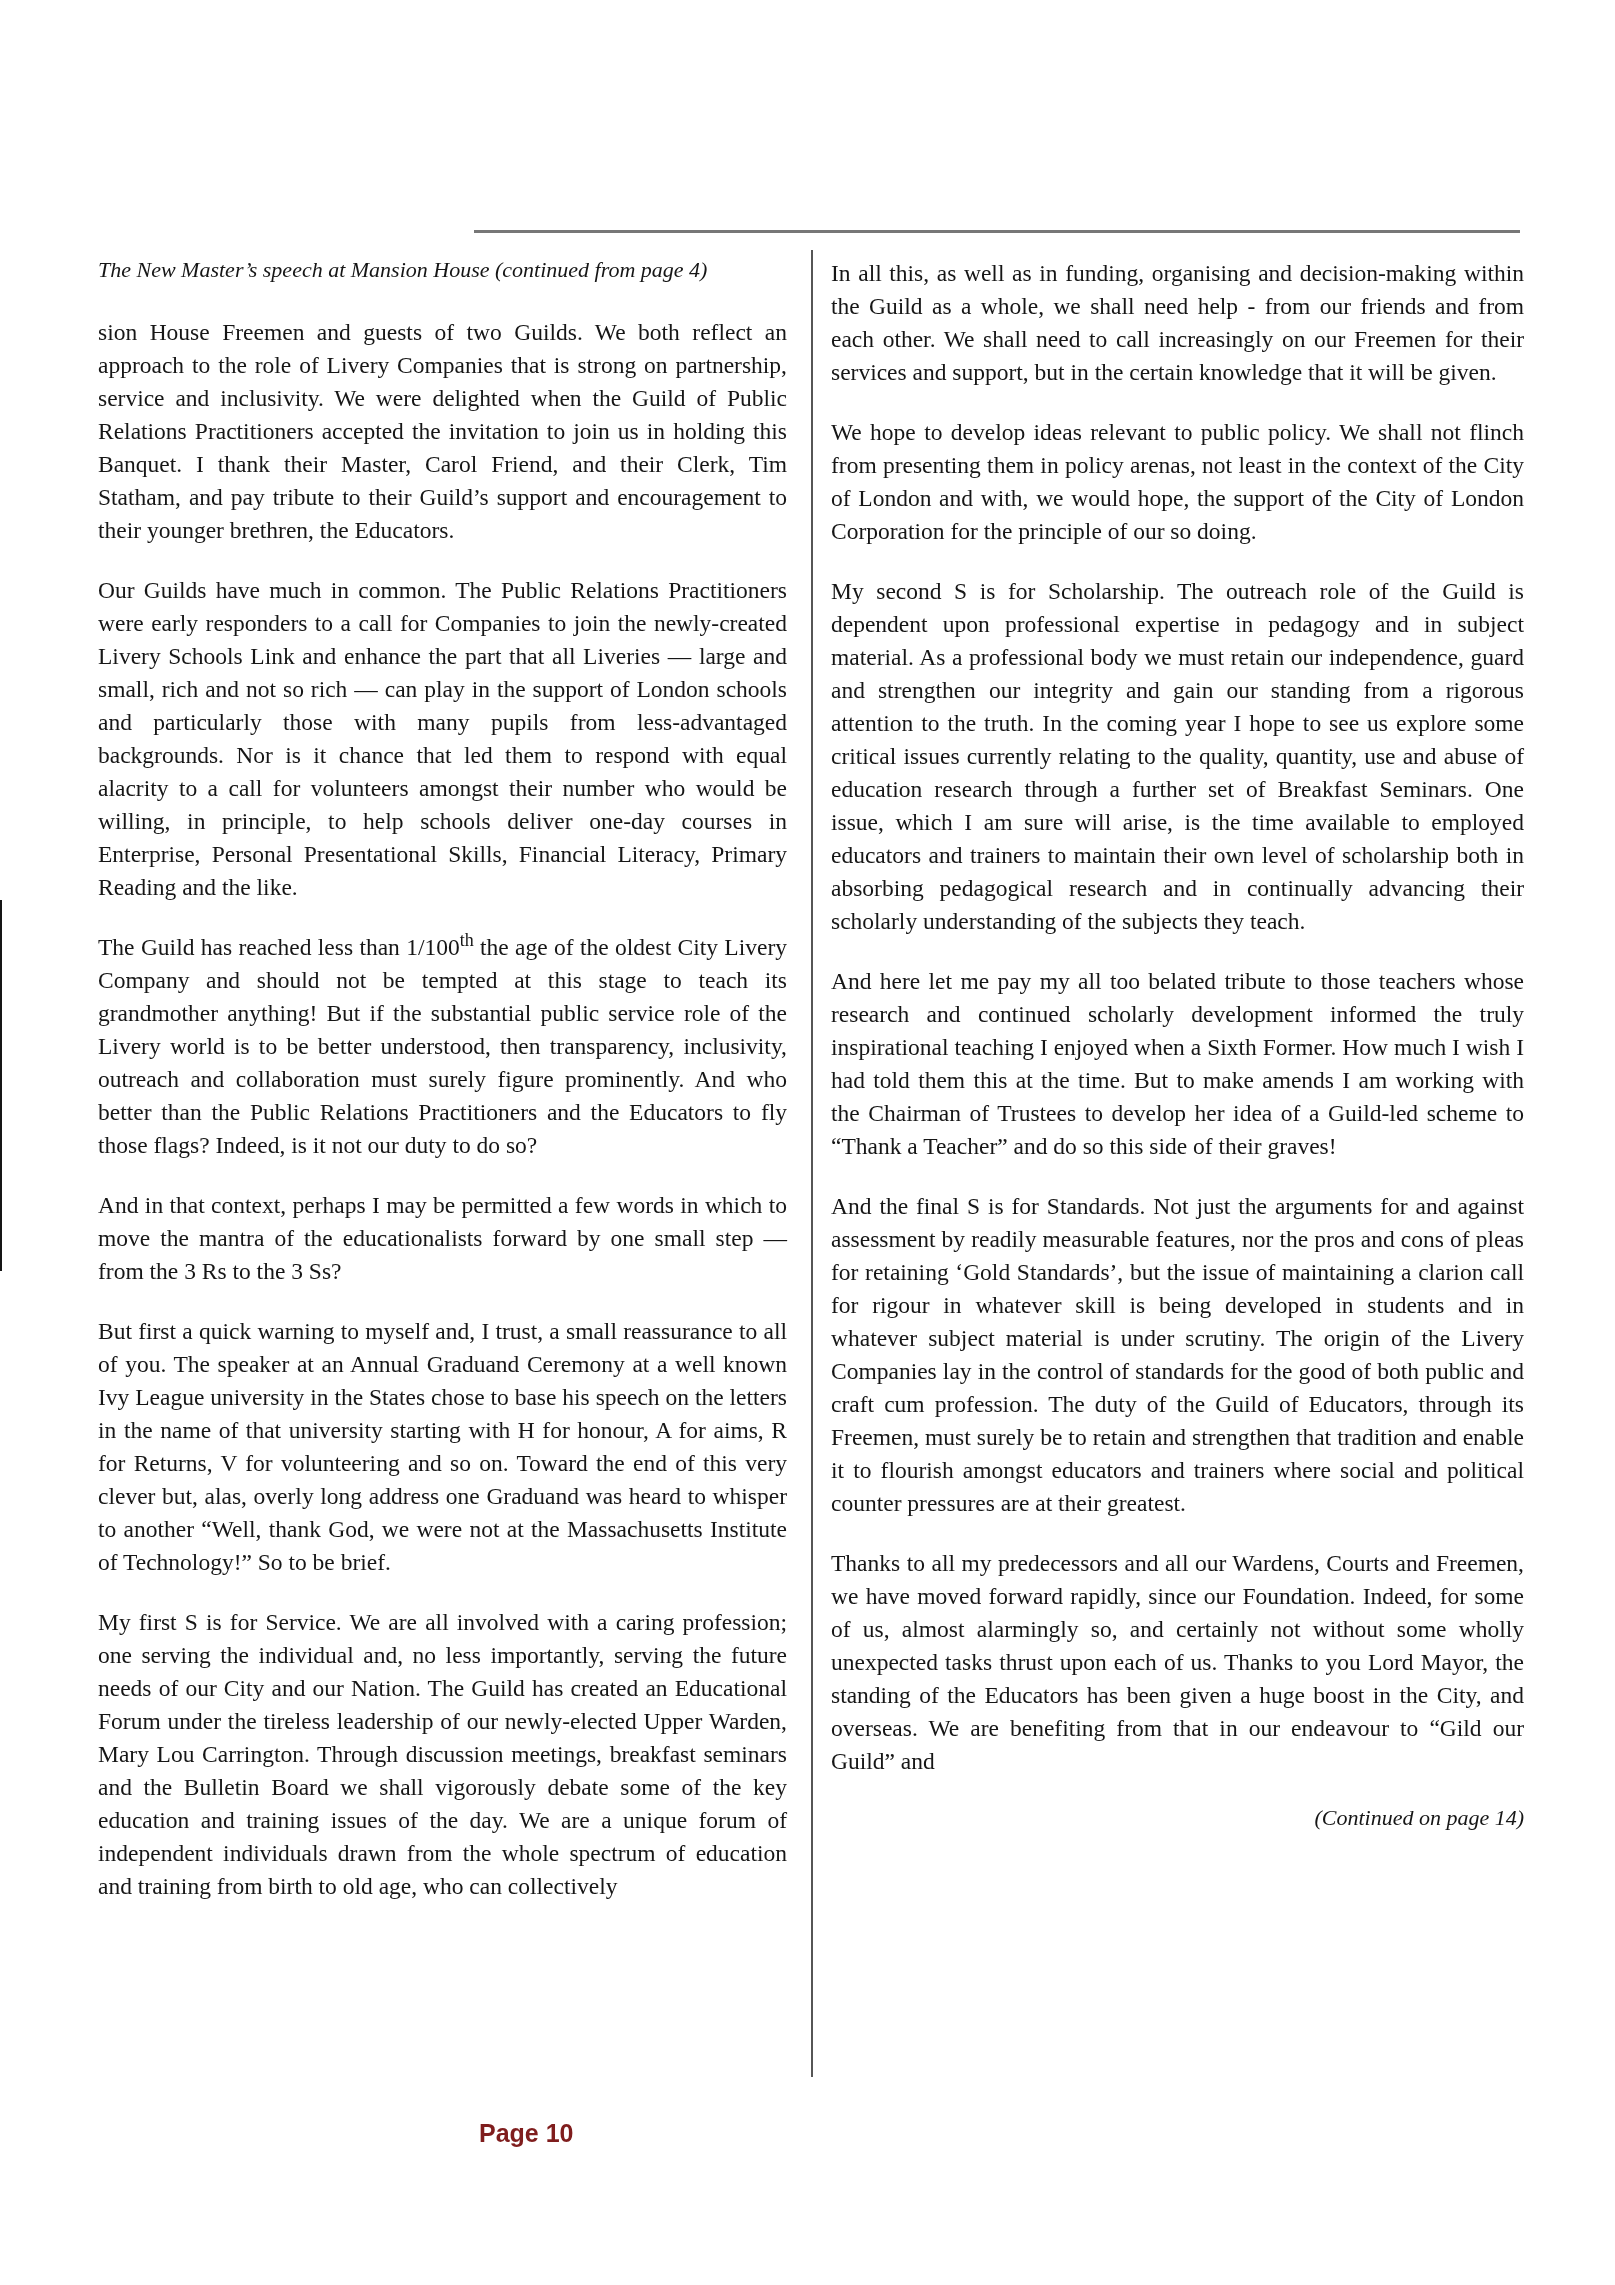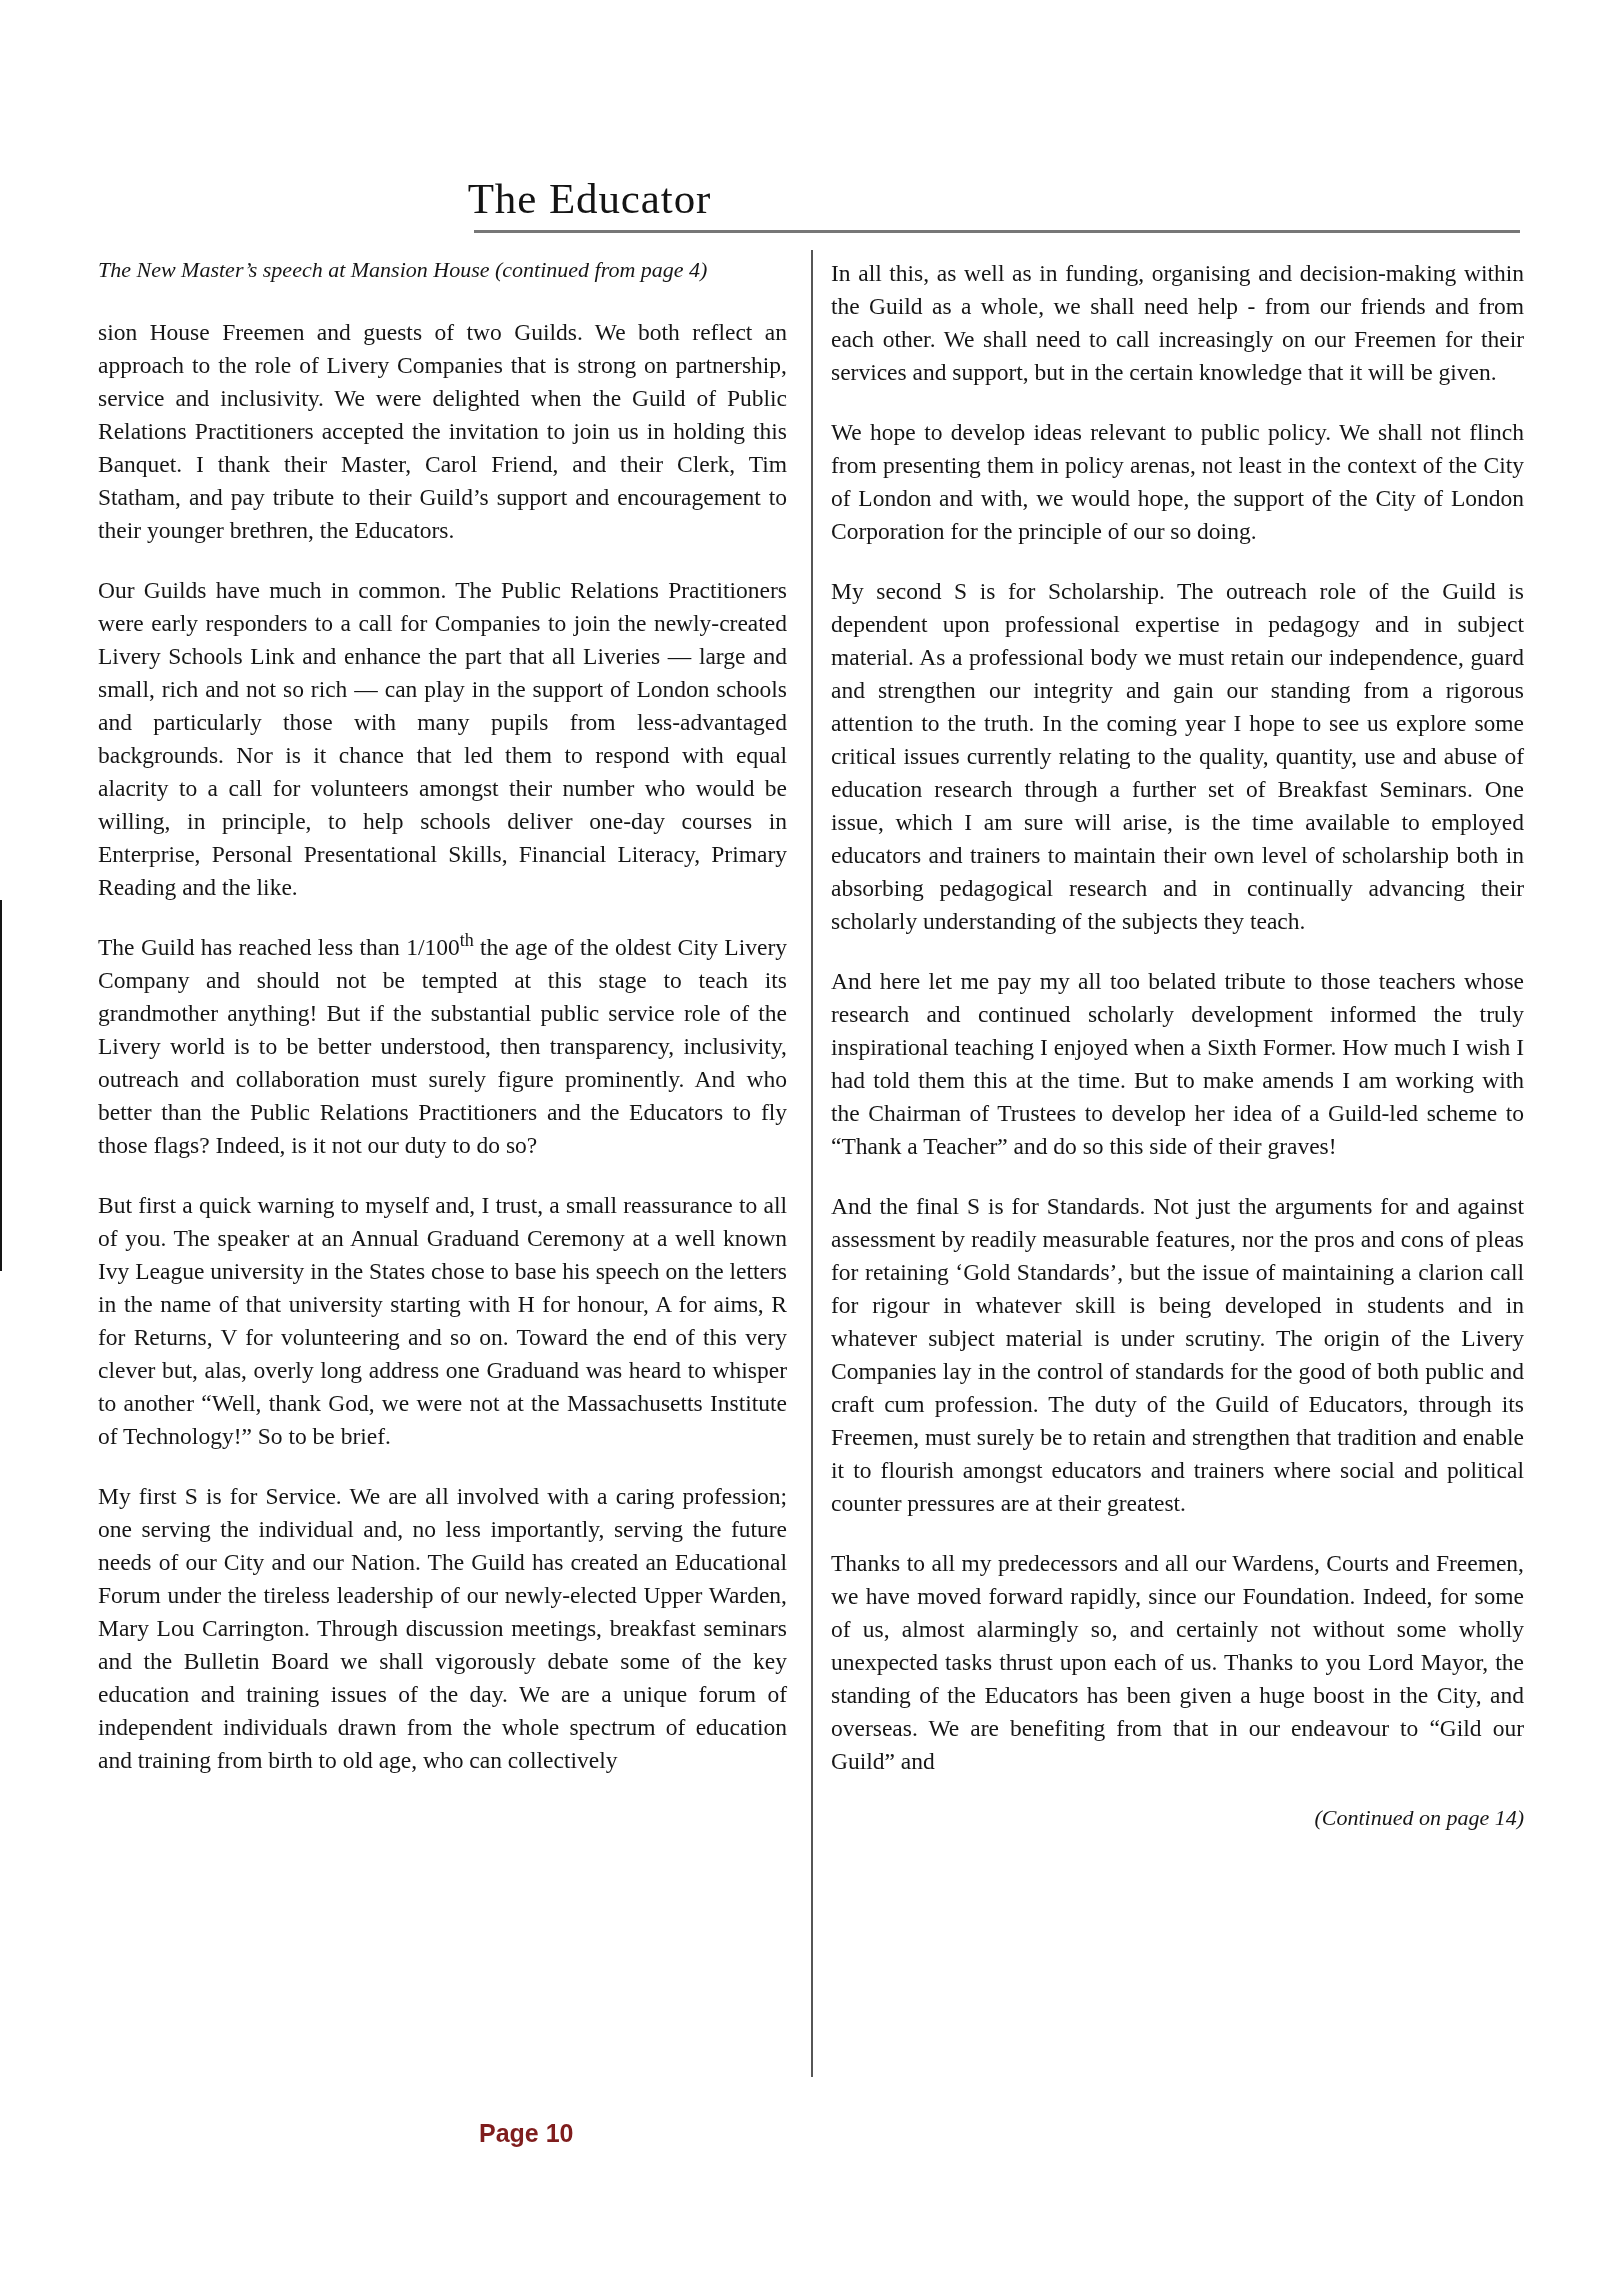--- a/index.html
+++ b/index.html
@@ -94,34 +94,34 @@
     font-weight: bold;
     font-size: 25px;
     color: #7f1d1d;
   }
 </style>
 </head>
 <body>
 
 <div class="page">
 
-  <div class="masthead">The Educator</div>
 
   <div class="title-rule"></div>
 
   <div class="column-divider"></div>
 
   <div class="scan-artifact"></div>
 
   <div class="col col-left">
     <p class="col-heading">The New Master’s speech at Mansion House (continued from page 4)</p>
     <div>
         <p class="para">sion House Freemen and guests of two Guilds. We both reflect an approach to the role of Livery Companies that is strong on partnership, service and inclusivity. We were delighted when the Guild of Public Relations Practitioners accepted the invitation to join us in holding this Banquet. I thank their Master, Carol Friend, and their Clerk, Tim Statham, and pay tribute to their Guild’s support and encouragement to their younger brethren, the Educators.</p>
         <p class="para">Our Guilds have much in common. The Public Relations Practitioners were early responders to a call for Companies to join the newly-created Livery Schools Link and enhance the part that all Liveries — large and small, rich and not so rich — can play in the support of London schools and particularly those with many pupils from less-advantaged backgrounds. Nor is it chance that led them to respond with equal alacrity to a call for volunteers amongst their number who would be willing, in principle, to help schools deliver one-day courses in Enterprise, Personal Presentational Skills, Financial Literacy, Primary Reading and the like.</p>
         <p class="para">The Guild has reached less than 1/100<sup>th</sup> the age of the oldest City Livery Company and should not be tempted at this stage to teach its grandmother anything! But if the substantial public service role of the Livery world is to be better understood, then transparency, inclusivity, outreach and collaboration must surely figure prominently. And who better than the Public Relations Practitioners and the Educators to fly those flags? Indeed, is it not our duty to do so?</p>
+        <p class="para">And in that context, perhaps I may be permitted a few words in which to move the mantra of the educationalists forward by one small step — from the 3 Rs to the 3 Ss?</p>
         <p class="para">But first a quick warning to myself and, I trust, a small reassurance to all of you. The speaker at an Annual Graduand Ceremony at a well known Ivy League university in the States chose to base his speech on the letters in the name of that university starting with H for honour, A for aims, R for Returns, V for volunteering and so on. Toward the end of this very clever but, alas, overly long address one Graduand was heard to whisper to another “Well, thank God, we were not at the Massachusetts Institute of Technology!” So to be brief.</p>
         <p class="para">My first S is for Service. We are all involved with a caring profession; one serving the individual and, no less importantly, serving the future needs of our City and our Nation. The Guild has created an Educational Forum under the tireless leadership of our newly-elected Upper Warden, Mary Lou Carrington. Through discussion meetings, breakfast seminars and the Bulletin Board we shall vigorously debate some of the key education and training issues of the day. We are a unique forum of independent individuals drawn from the whole spectrum of education and training from birth to old age, who can collectively</p>
       </div>
   </div>
 
   <div class="col col-right">
     <div>
         <p class="para">In all this, as well as in funding, organising and decision-making within the Guild as a whole, we shall need help - from our friends and from each other. We shall need to call increasingly on our Freemen for their services and support, but in the certain knowledge that it will be given.</p>
         <p class="para">We hope to develop ideas relevant to public policy. We shall not flinch from presenting them in policy arenas, not least in the context of the City of London and with, we would hope, the support of the City of London Corporation for the principle of our so doing.</p>
         <p class="para">My second S is for Scholarship. The outreach role of the Guild is dependent upon professional expertise in pedagogy and in subject material. As a professional body we must retain our independence, guard and strengthen our integrity and gain our standing from a rigorous attention to the truth. In the coming year I hope to see us explore some critical issues currently relating to the quality, quantity, use and abuse of education research through a further set of Breakfast Seminars. One issue, which I am sure will arise, is the time available to employed educators and trainers to maintain their own level of scholarship both in absorbing pedagogical research and in continually advancing their scholarly understanding of the subjects they teach.</p>

